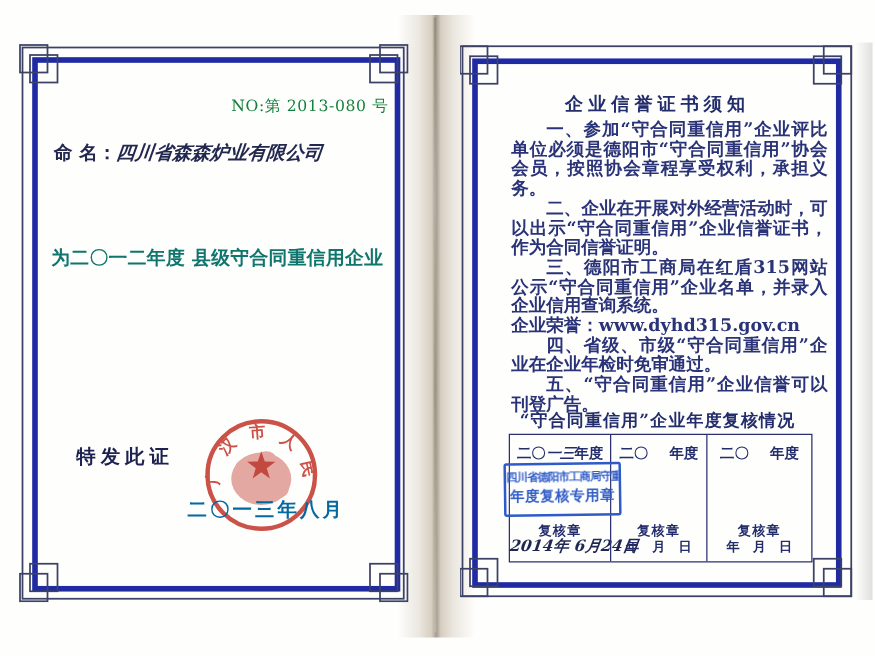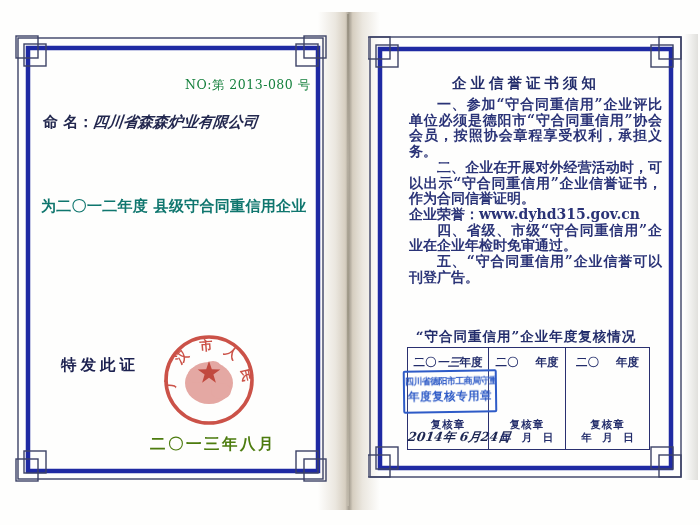--- a/index.html
+++ b/index.html
@@ -54,21 +54,21 @@
     font-size:15px;font-weight:bold;color:#0f766e;
     letter-spacing:.3px;white-space:nowrap;
   }
   .issue-line{
     position:absolute;left:46px;top:272px;
     font-size:15.5px;font-weight:bold;color:#1c2150;letter-spacing:4px;margin-top:48px;
   }
   .seal{position:absolute;left:146px;top:296px;width:96px;height:98px;opacity:.88;mix-blend-mode:multiply;}
   .issue-date{
     position:absolute;left:135px;top:363px;z-index:3;
-    font-size:15.5px;font-weight:bold;color:#4d7c0f;letter-spacing:2.5px;white-space:nowrap;margin-top:36px;
+    font-size:15.5px;font-weight:bold;color:#0369a1;letter-spacing:2.5px;white-space:nowrap;
   }
 
   
   .notice-title{
     position:absolute;left:0;top:40px;width:100%;text-align:center;
     font-size:14.5px;font-weight:bold;color:#232d6b;letter-spacing:4px;
   }
   .notice-body{
     position:absolute;left:41px;top:63px;width:253px;
     font-size:14px;line-height:15.7px;color:#2a3377;
@@ -191,20 +191,21 @@
         <rect x="291" y="421" width="22" height="22"></rect>
           <rect x="283" y="413" width="22" height="22"></rect>
       </g>
     </svg>
 
     <div class="notice-title">企业信誉证书须知</div>
 
     <div class="notice-body">
       <p>一、参加“守合同重信用”企业评比单位必须是德阳市“守合同重信用”协会会员，按照协会章程享受权利，承担义务。</p>
       <p>二、企业在开展对外经营活动时，可以出示“守合同重信用”企业信誉证书，作为合同信誉证明。</p>
+      <p>三、德阳市工商局在红盾315网站公示“守合同重信用”企业名单，并录入企业信用查询系统。</p>
       <p class="flush">企业荣誉：www.dyhd315.gov.cn</p>
       <p>四、省级、市级“守合同重信用”企业在企业年检时免审通过。</p>
       <p>五、“守合同重信用”企业信誉可以刊登广告。</p>
     </div>
 
     <div class="review-heading">“守合同重信用”企业年度复核情况</div>
 
     <div class="review-table">
       <div class="review-col col-1">
         <div class="col-head">

